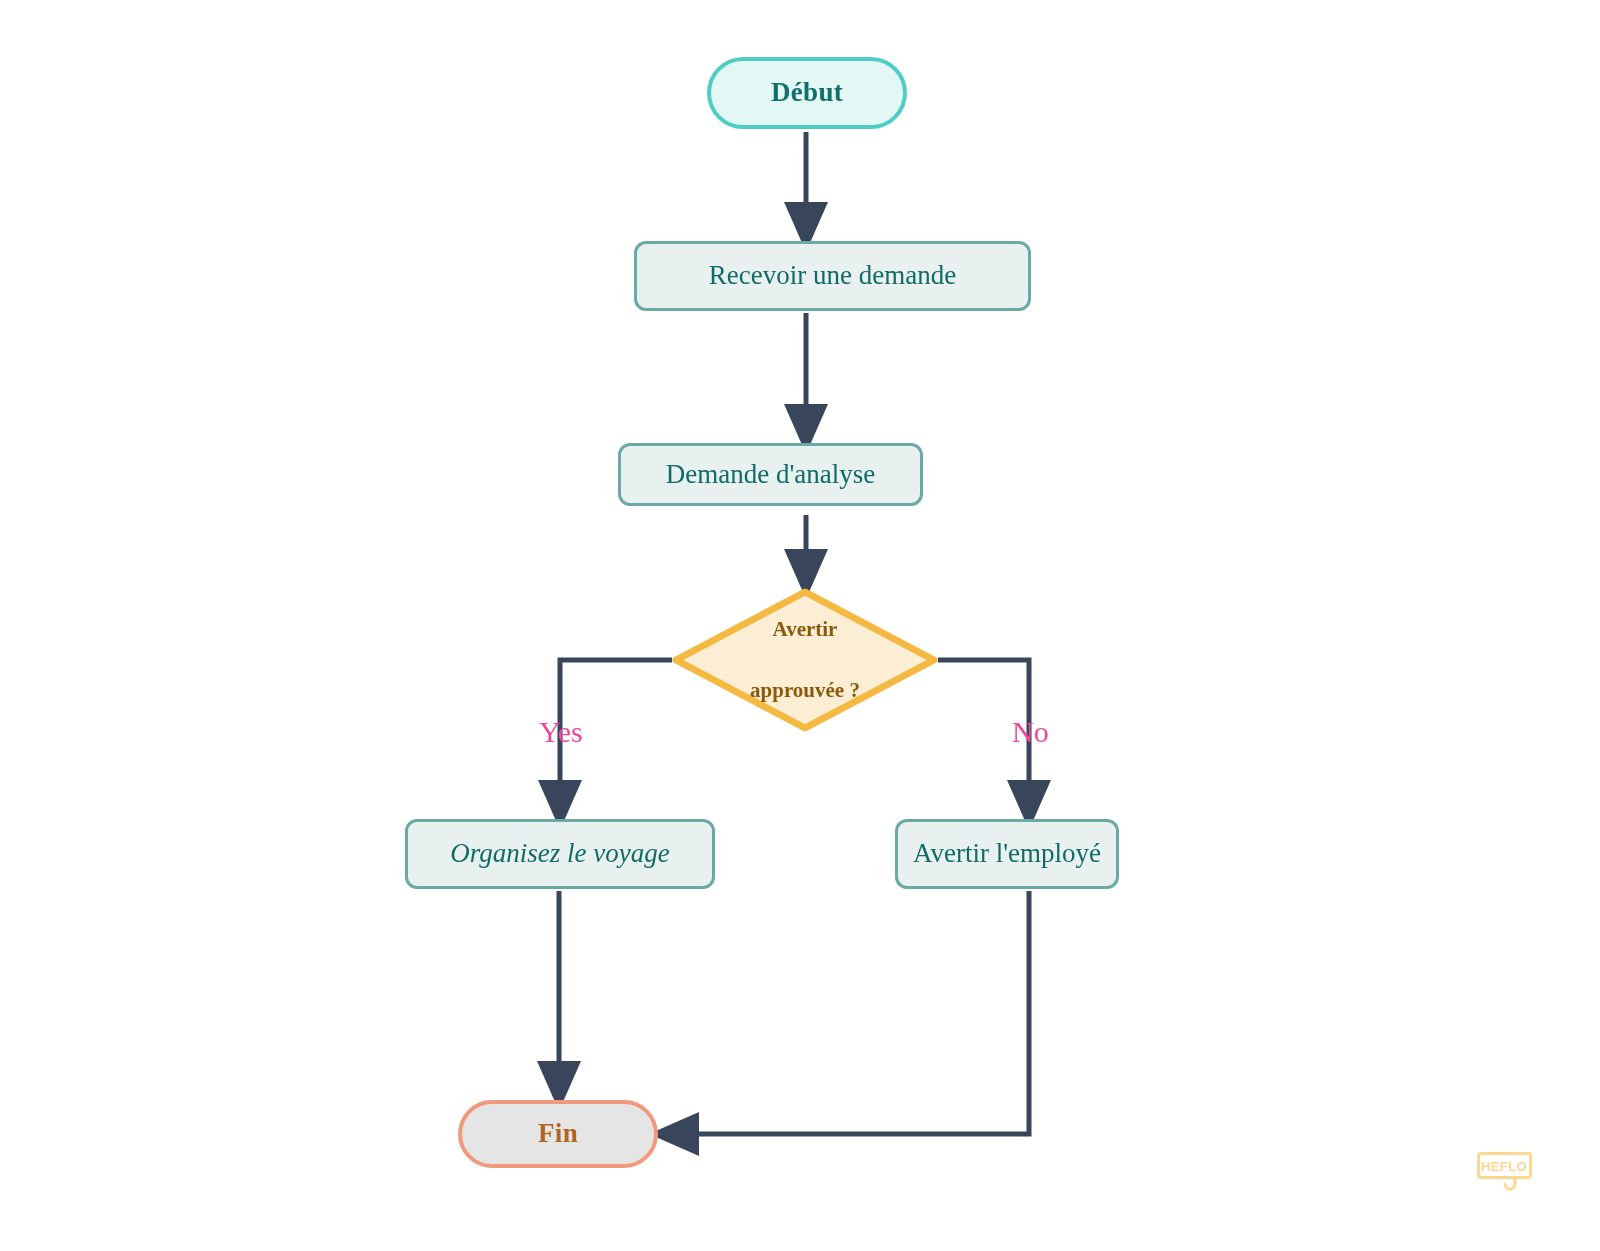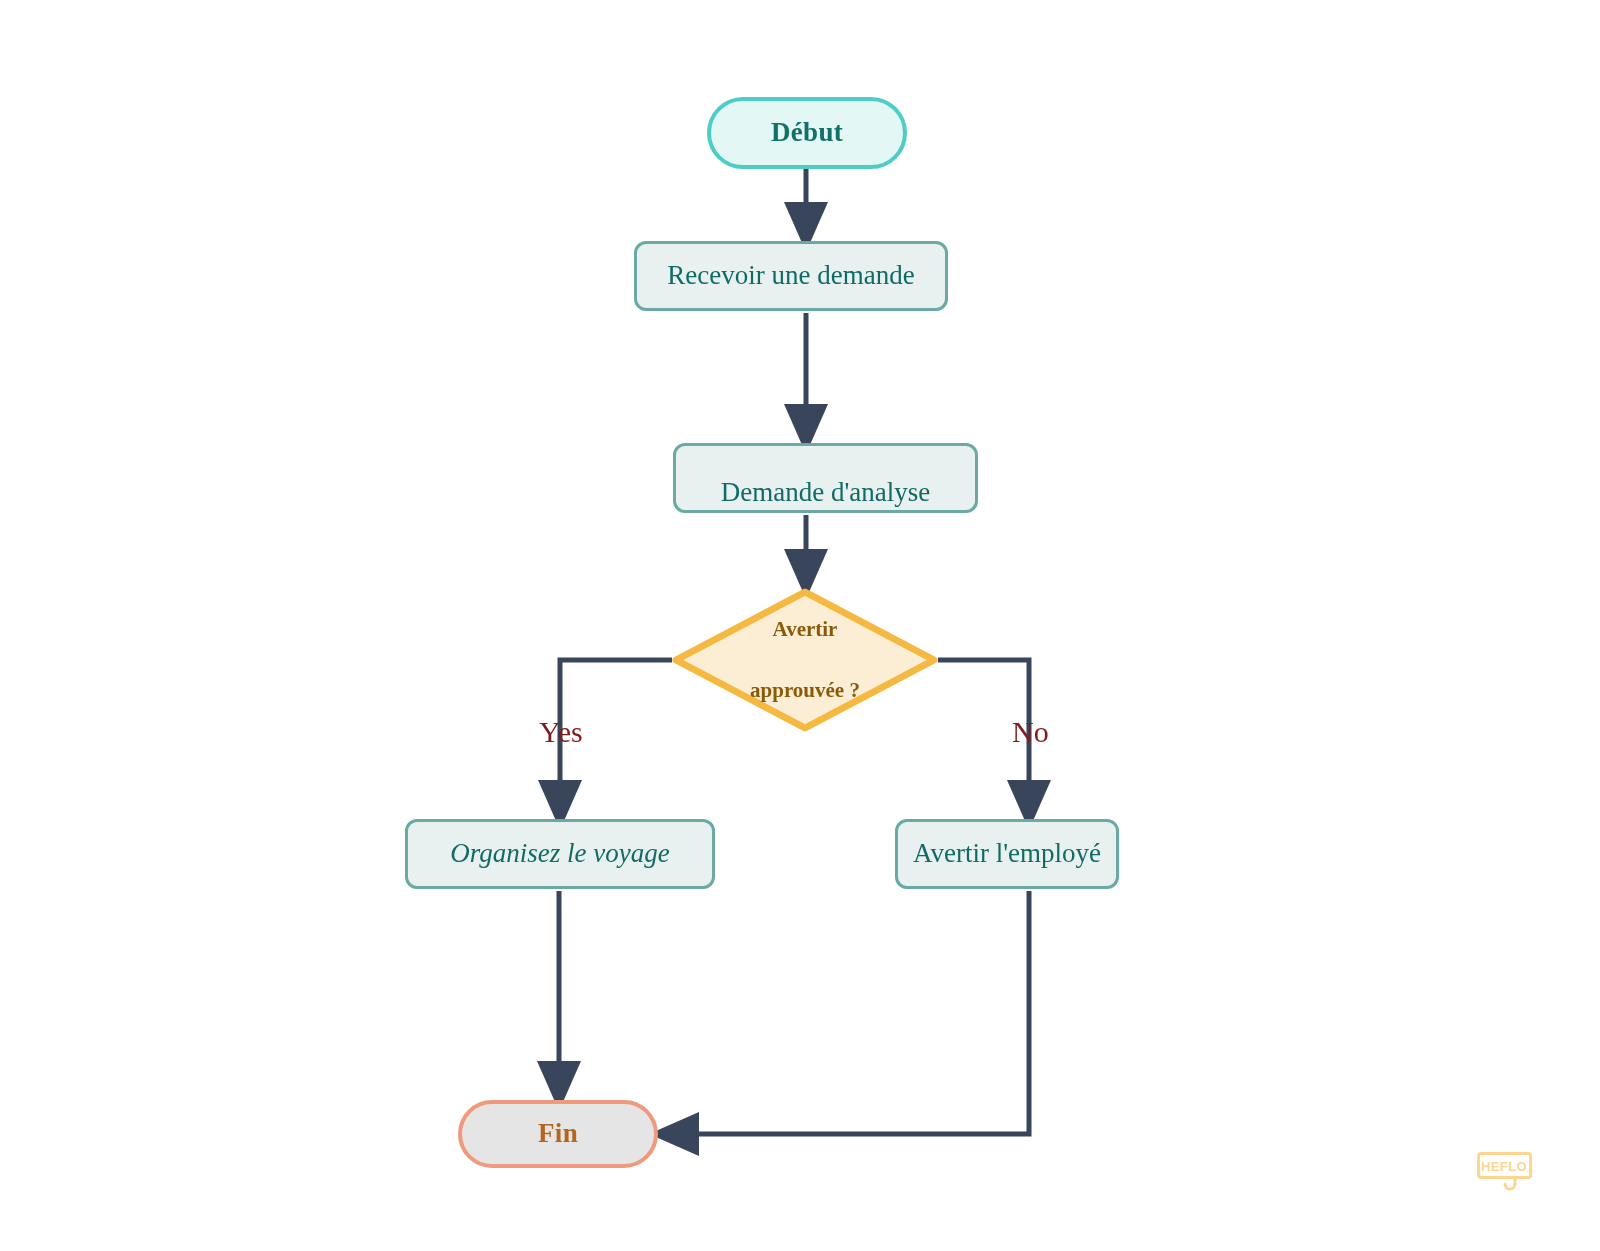--- a/index.html
+++ b/index.html
@@ -83,21 +83,21 @@
   }
   .node-decision .dec-label {
     position: relative;
     z-index: 2;
     line-height: 1.45;
     white-space: pre-line;
   }
   
   .edge-label {
     position: absolute;
-    color: #7f1d1d;
+    color: #ec4899;
     font-size: 30px;
     font-family: "Liberation Serif", "DejaVu Serif", serif;
     white-space: nowrap;
   }
   
   #watermark {
     position: absolute;
     left: 1477px;
     top: 1152px;
     width: 56px;
@@ -138,29 +138,29 @@
 
     <g>
       <line x1="559" y1="891" x2="559" y2="1087" stroke="#39455a" stroke-width="5" marker-end="url(#arrow)"></line>
     </g>
 
     <g>
       <path d="M 1029,891 L 1029,1134 L 673,1134" fill="none" stroke="#39455a" stroke-width="5" marker-end="url(#arrow)"></path>
     </g>
   </svg>
 
-  <div class="node node-start" style="left:707px; top:57px; width:200px; height:72px;margin-top:40px;">
+  <div class="node node-start" style="left:707px; top:57px; width:200px; height:72px;">
     <span>Début</span>
   </div>
 
-  <div class="node node-task" style="left:634px; top:241px; width:314px; height:70px;justify-content:center;">
+  <div class="node node-task" style="left:634px; top:241px; width:397px; height:70px;justify-content:center;">
     <span>Recevoir une demande</span>
   </div>
 
-  <div class="node node-task" style="left:673px; top:443px; width:305px; height:70px;align-items:flex-end;">
+  <div class="node node-task" style="left:618px; top:443px; width:305px; height:63px;">
     <span>Demande d'analyse</span>
   </div>
 
   <div class="node node-decision" style="left:672px; top:588px; width:266px; height:144px;">
     <svg class="diamond-bg" viewBox="0 0 266 144" preserveAspectRatio="none">
       <polygon points="133,4 262,72 133,140 4,72" fill="#fbeed5" stroke="#f5b942" stroke-width="7" stroke-linejoin="round"></polygon>
     </svg>
     <div class="dec-label">
       <div>Avertir</div>
       <div>approuvée ?</div>

